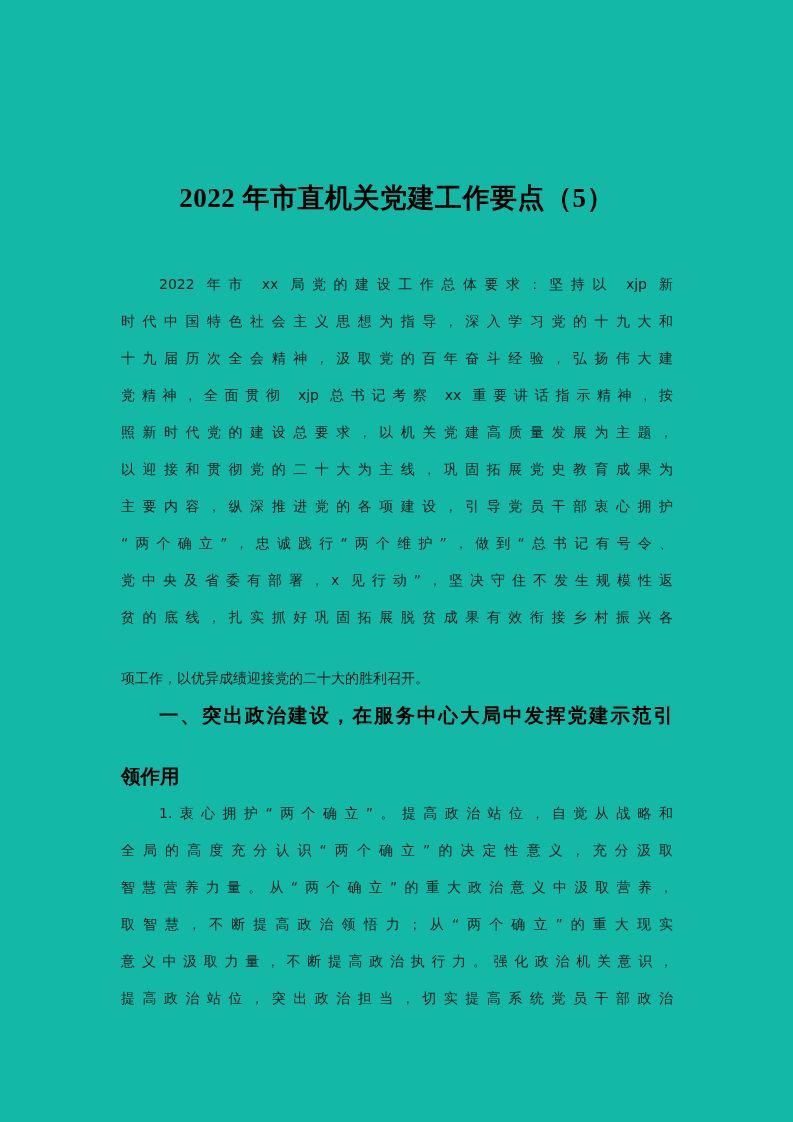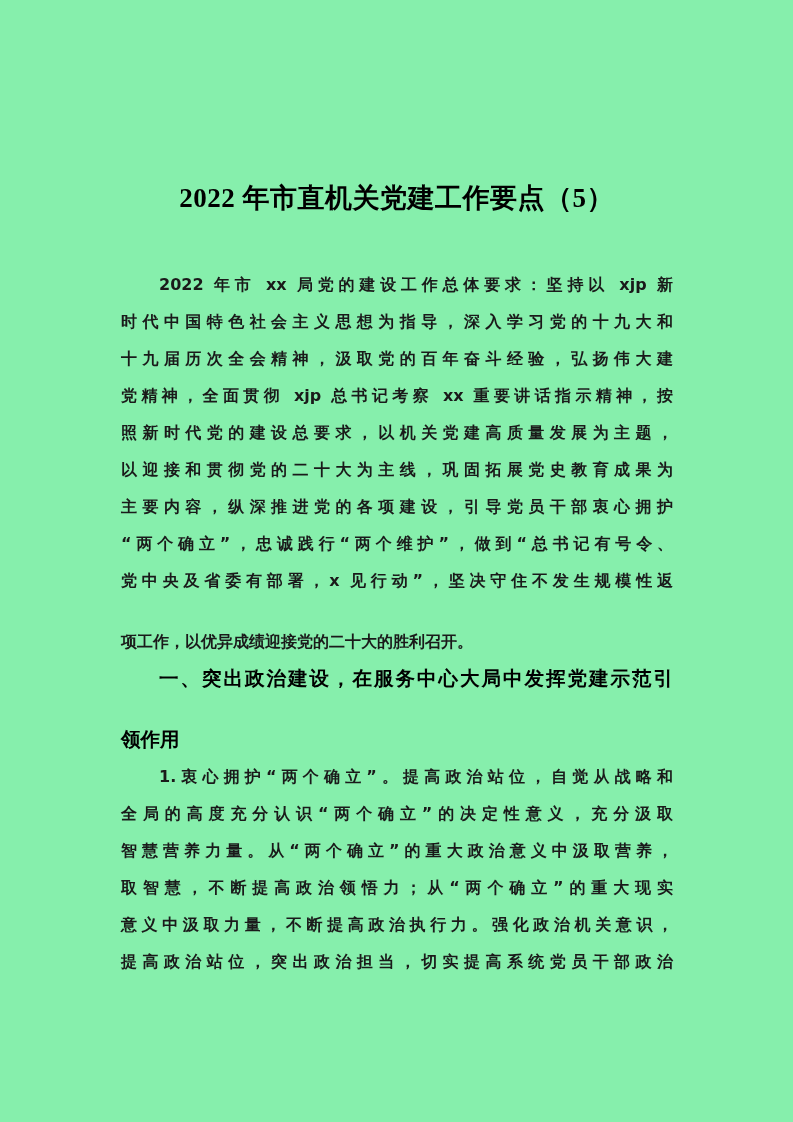--- a/index.html
+++ b/index.html
@@ -13,21 +13,21 @@
       position: relative;
       overflow: hidden;
       font-family: "DejaVu Serif", "Liberation Serif", serif;
       color: #111111;
     }
     .page {
       position: absolute;
       left: 0; top: 0;
       width: 793px;
       height: 1122px;
-      background: #86efac;
+      background: #14b8a6;
     }
     .title {
       position: absolute;
       top: 178px;
       left: 0;
       width: 793px;
       text-align: center;
       font-family: "Liberation Serif", "DejaVu Serif", serif;
       font-weight: bold;
       font-size: 27px;
@@ -38,26 +38,26 @@
     .body-text {
       position: absolute;
       top: 266px;
       left: 121px;
       width: 552px;
     }
     .line {
       display: block;
       height: 37px;
       line-height: 37px;
-      font-size: 16px;
+      font-size: 14px;
       white-space: nowrap;
       text-align: justify;
       text-align-last: justify;
       font-family: "DejaVu Sans", "Liberation Sans", sans-serif;
-      font-weight: 700;
+      font-weight: 400;
       color: #1a1a1a;
     }
     .line.last {
       text-align-last: left;
       margin-top: 24px;
     }
     .line.indent {
       padding-left: 38px;
     }
     .line.heading {
@@ -78,20 +78,21 @@
     <div>
       <span class="line indent">2022 年市 xx 局党的建设工作总体要求：坚持以 xjp 新</span>
       <span class="line">时代中国特色社会主义思想为指导，深入学习党的十九大和</span>
       <span class="line">十九届历次全会精神，汲取党的百年奋斗经验，弘扬伟大建</span>
       <span class="line">党精神，全面贯彻 xjp 总书记考察 xx 重要讲话指示精神，按</span>
       <span class="line">照新时代党的建设总要求，以机关党建高质量发展为主题，</span>
       <span class="line">以迎接和贯彻党的二十大为主线，巩固拓展党史教育成果为</span>
       <span class="line">主要内容，纵深推进党的各项建设，引导党员干部衷心拥护</span>
       <span class="line">“两个确立”，忠诚践行“两个维护”，做到“总书记有号令、</span>
       <span class="line">党中央及省委有部署，x 见行动”，坚决守住不发生规模性返</span>
+      <span class="line">贫的底线，扎实抓好巩固拓展脱贫成果有效衔接乡村振兴各</span>
       <span class="line last">项工作，以优异成绩迎接党的二十大的胜利召开。</span>
     </div>
 
     <div>
       <span class="line heading indent">一、突出政治建设，在服务中心大局中发挥党建示范引</span>
       <span class="line heading last">领作用</span>
     </div>
 
     <div>
       <span class="line indent">1.衷心拥护“两个确立”。提高政治站位，自觉从战略和</span>

